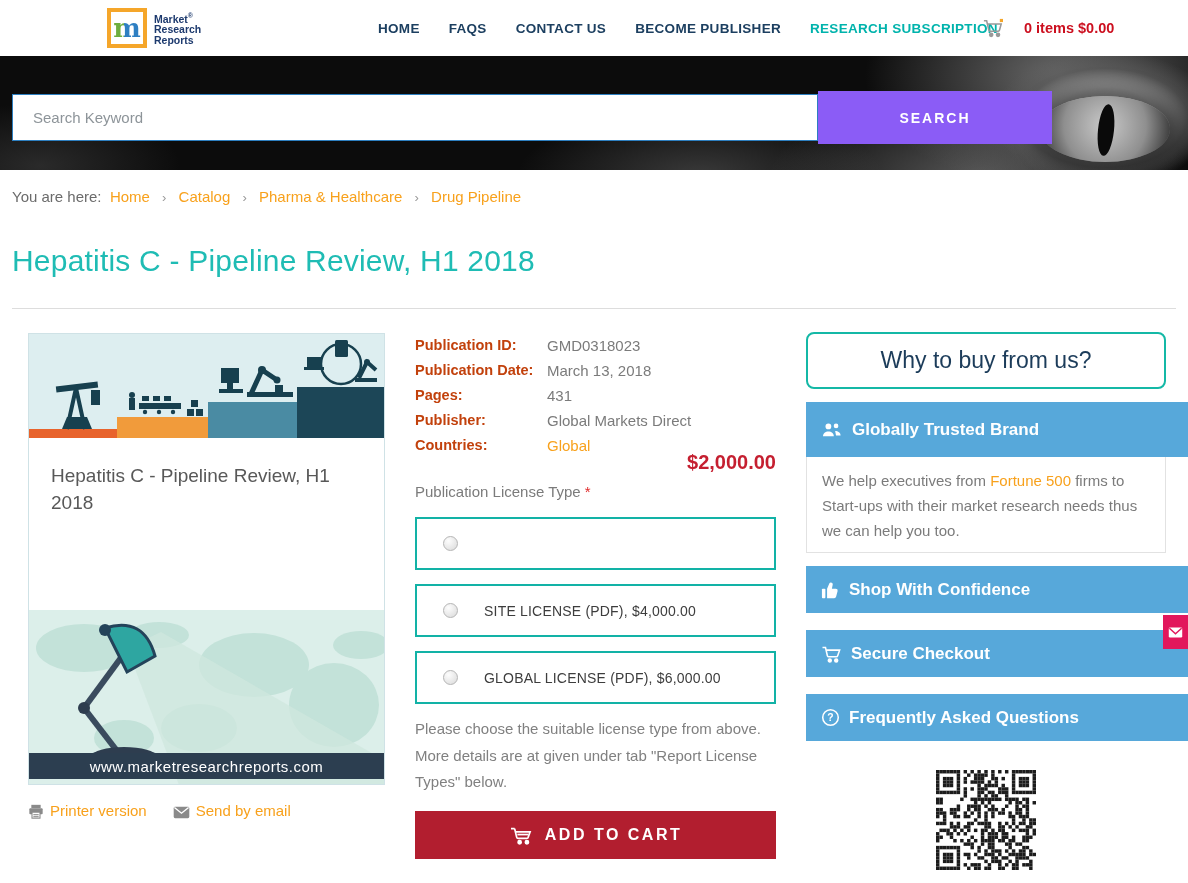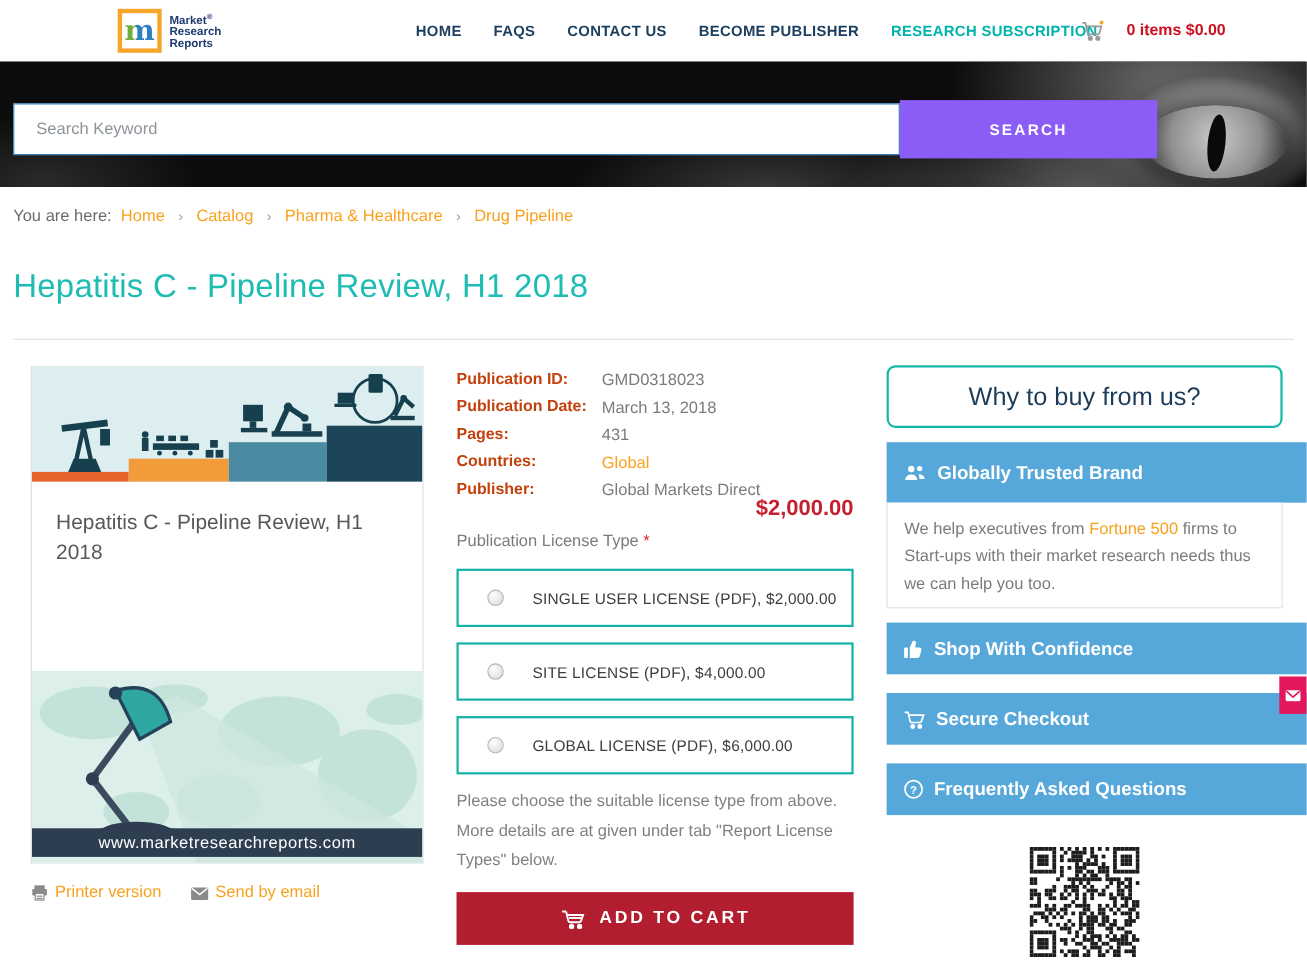--- a/index.html
+++ b/index.html
@@ -260,38 +260,37 @@
     </div>
     <div class="drow">
       <span class="dlabel">Publication Date:</span>
       <span class="dvalue">March 13, 2018</span>
     </div>
     <div class="drow">
       <span class="dlabel">Pages:</span>
       <span class="dvalue">431</span>
     </div>
     <div class="drow">
+      <span class="dlabel">Publisher:</span>
+      <span class="dvalue">Global Markets Direct</span>
+    </div>
+    <div class="drow">
       <span class="dlabel">Countries:</span>
       <span class="dvalue orange">Global</span>
-    </div>
-    <div class="drow">
-      <span class="dlabel">Publisher:</span>
-      <span class="dvalue">Global Markets Direct</span>
     </div>
 
     <div class="price">$2,000.00</div>
 
     <div class="lic-label">
       <span>Publication License Type</span>
       <span class="req">*</span>
     </div>
 
     <div class="lic-box" style="top:184px">
       <span class="radio"></span>
-      <span class="txt">SINGLE USER LICENSE (PDF), $2,000.00</span>
     </div>
     <div class="lic-box" style="top:251px">
       <span class="radio"></span>
       <span class="txt">SITE LICENSE (PDF), $4,000.00</span>
     </div>
     <div class="lic-box" style="top:318px">
       <span class="radio"></span>
       <span class="txt">GLOBAL LICENSE (PDF), $6,000.00</span>
     </div>
 

